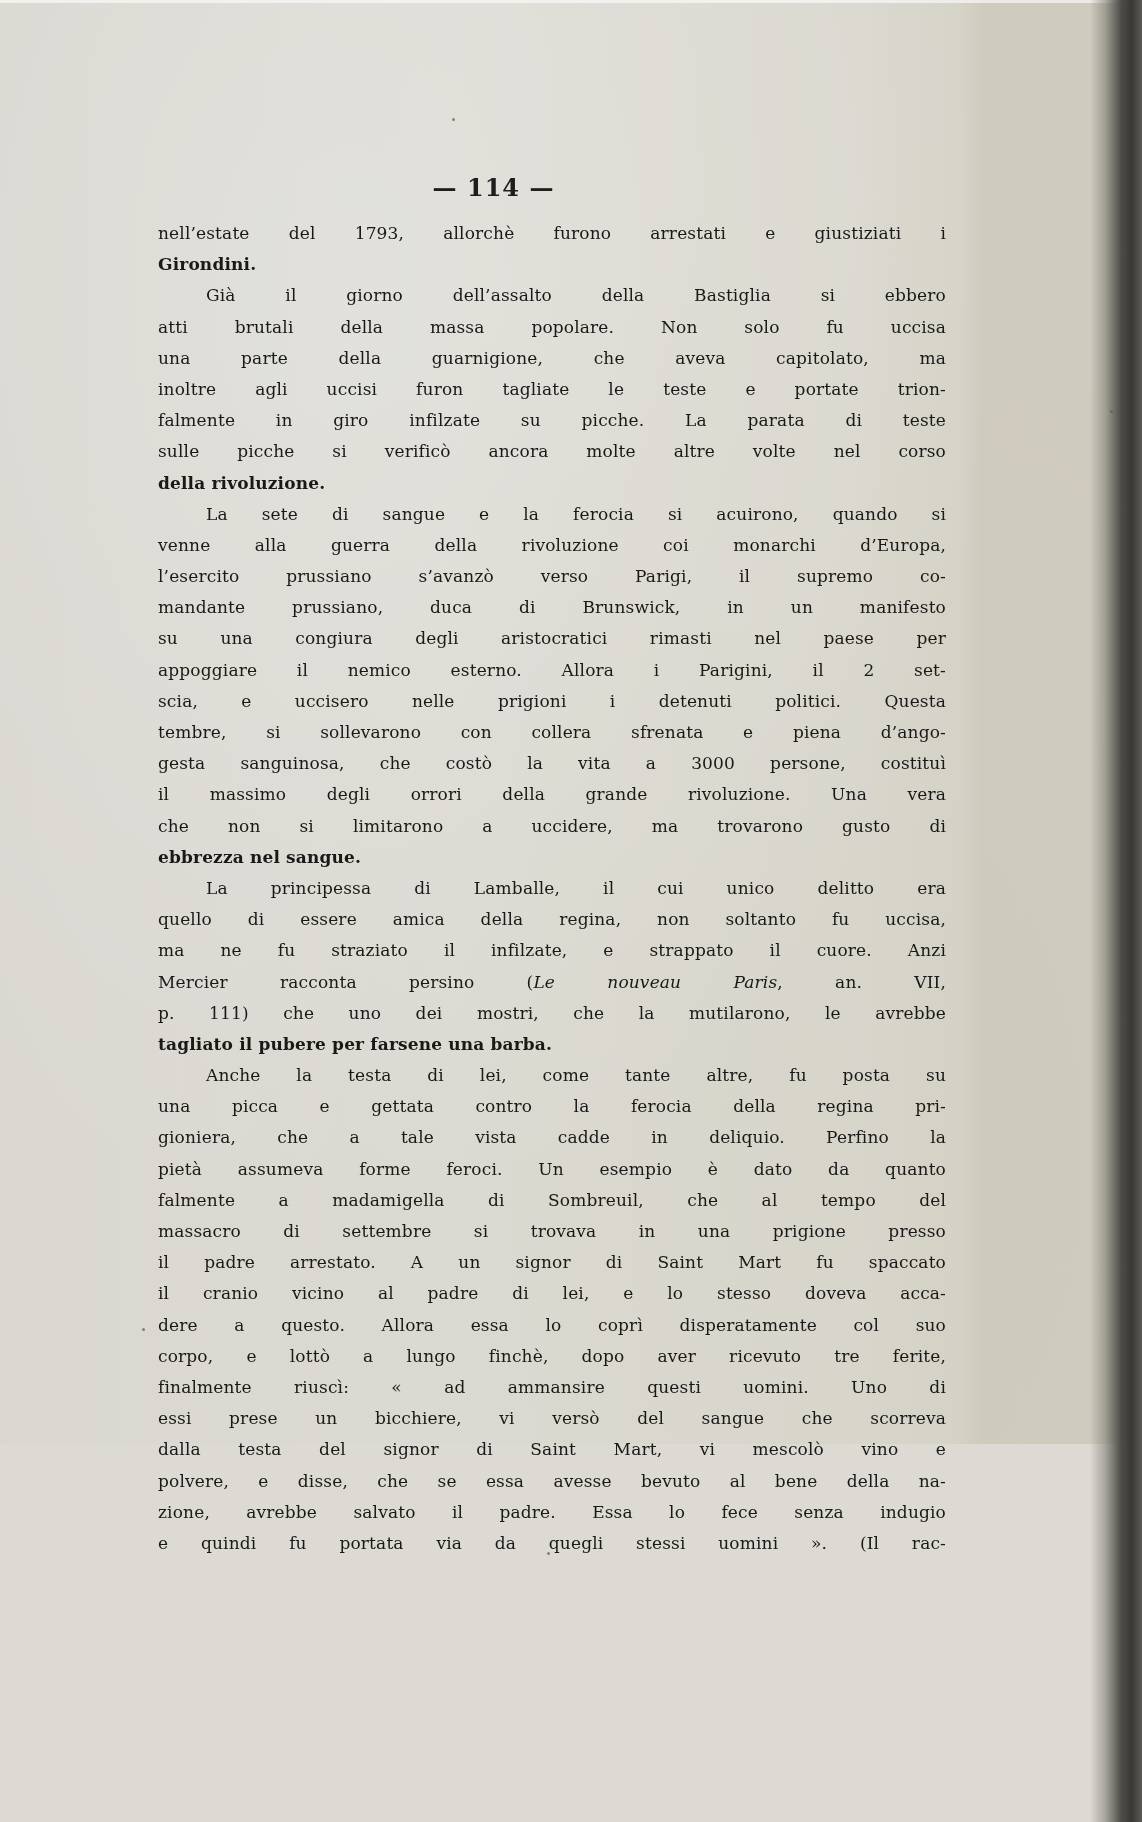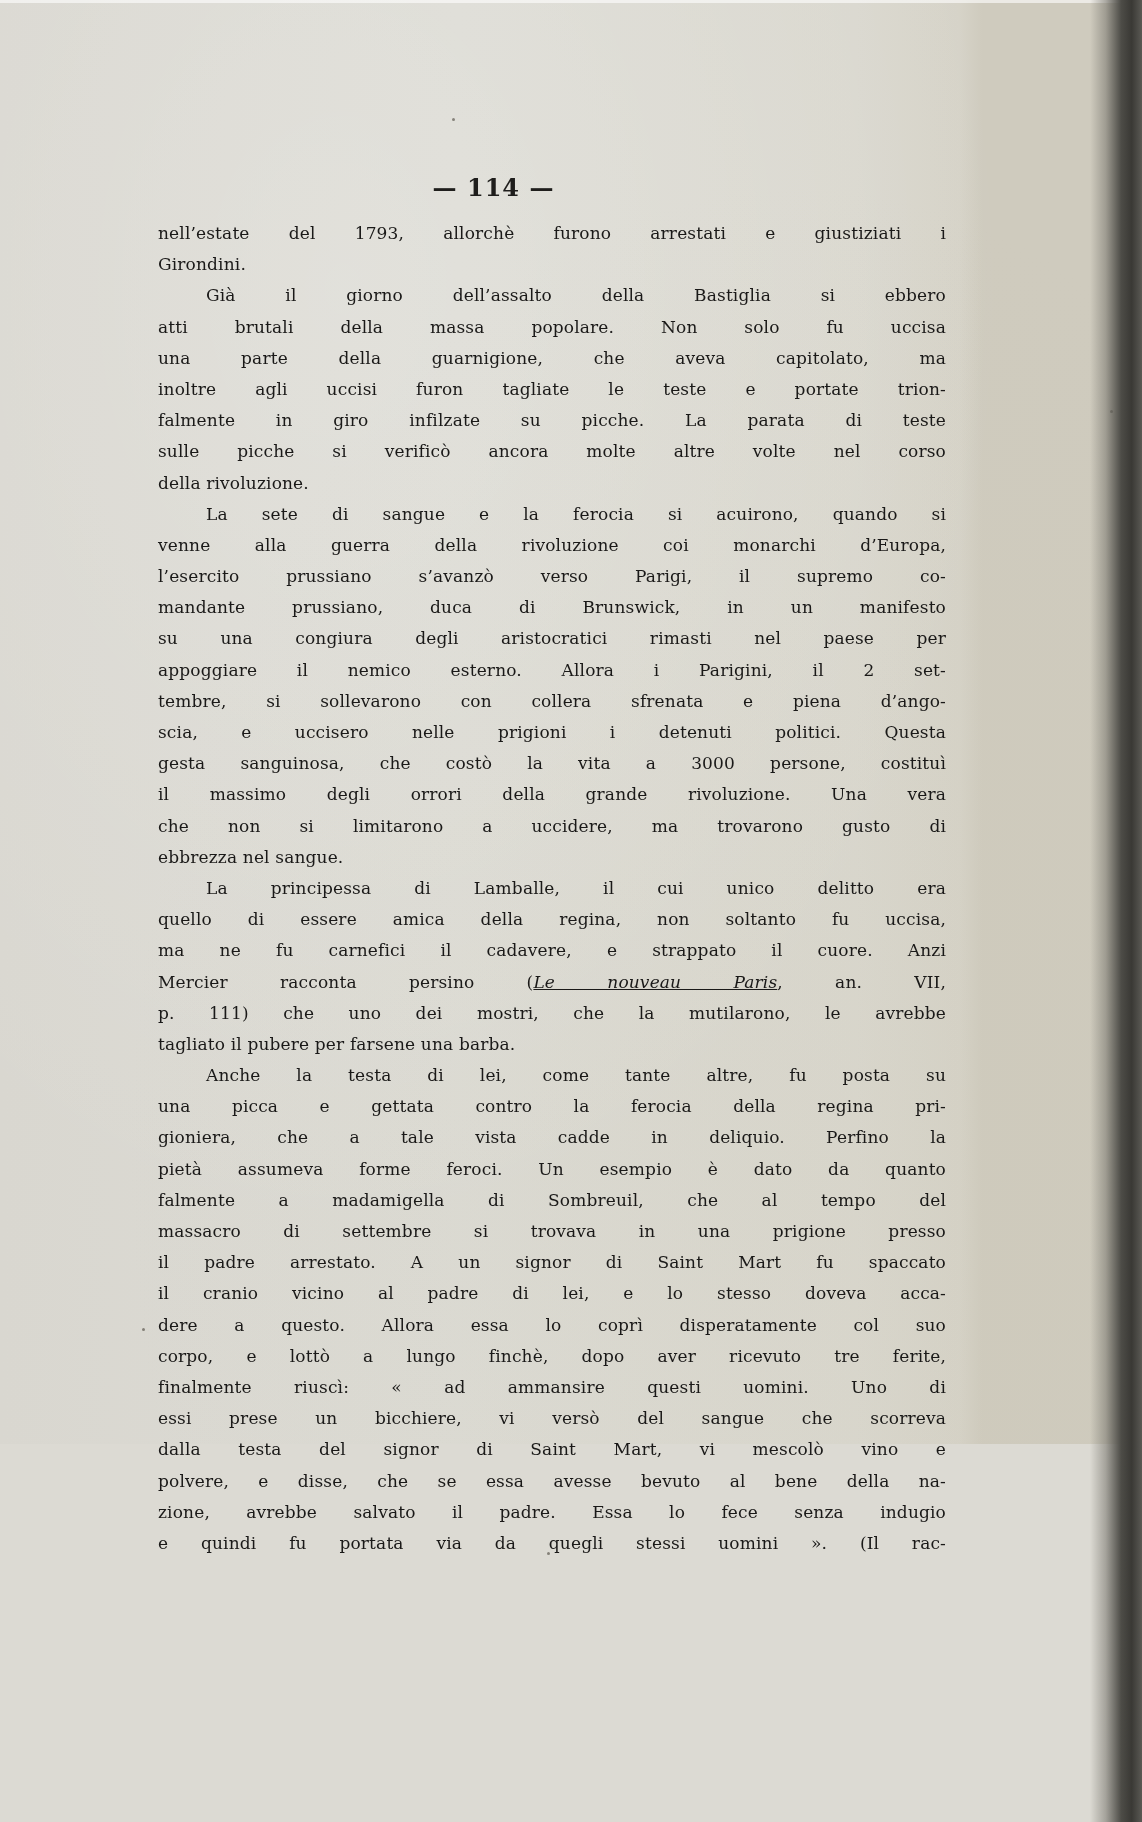--- a/index.html
+++ b/index.html
@@ -70,27 +70,27 @@
   }
   .line {
     display: block;
     height: 31.2px;
     white-space: nowrap;
     text-align: justify;
     text-align-last: justify;
   }
   .line.last {
     text-align-last: left;
+    font-weight: bold;
   }
   .line.indent {
     padding-left: 48px;
   }
   .italic {
     font-style: italic;
-    text-decoration: underline;
   }
   .speck {
     position: absolute;
     width: 3px; height: 3px;
     border-radius: 50%;
     background: rgba(60,55,45,0.55);
   }
 </style>
 </head>
 <body>
@@ -109,29 +109,29 @@
       <span class="line">inoltre agli uccisi furon tagliate le teste e portate trion-</span>
       <span class="line">falmente in giro infilzate su picche. La parata di teste</span>
       <span class="line">sulle picche si verificò ancora molte altre volte nel corso</span>
       <span class="line last">della rivoluzione.</span>
       <span class="line indent">La sete di sangue e la ferocia si acuirono, quando si</span>
       <span class="line">venne alla guerra della rivoluzione coi monarchi d’Europa,</span>
       <span class="line">l’esercito prussiano s’avanzò verso Parigi, il supremo co-</span>
       <span class="line">mandante prussiano, duca di Brunswick, in un manifesto</span>
       <span class="line">su una congiura degli aristocratici rimasti nel paese per</span>
       <span class="line">appoggiare il nemico esterno. Allora i Parigini, il 2 set-</span>
+      <span class="line">scia, e uccisero nelle prigioni i detenuti politici. Questa</span>
       <span class="line">tembre, si sollevarono con collera sfrenata e piena d’ango-</span>
-      <span class="line">scia, e uccisero nelle prigioni i detenuti politici. Questa</span>
       <span class="line">gesta sanguinosa, che costò la vita a 3000 persone, costituì</span>
       <span class="line">il massimo degli orrori della grande rivoluzione. Una vera</span>
       <span class="line">che non si limitarono a uccidere, ma trovarono gusto di</span>
       <span class="line last">ebbrezza nel sangue.</span>
       <span class="line indent">La principessa di Lamballe, il cui unico delitto era</span>
       <span class="line">quello di essere amica della regina, non soltanto fu uccisa,</span>
-      <span class="line">ma ne fu carnefici il cadavere, e strappato il cuore. Anzi</span>
+      <span class="line">ma ne fu straziato il infilzate, e strappato il cuore. Anzi</span>
       <span class="line"><span>Mercier racconta persino (</span><span class="italic">Le nouveau Paris</span><span>, an. VII,</span></span>
       <span class="line">p. 111) che uno dei mostri, che la mutilarono, le avrebbe</span>
       <span class="line last">tagliato il pubere per farsene una barba.</span>
       <span class="line indent">Anche la testa di lei, come tante altre, fu posta su</span>
       <span class="line">una picca e gettata contro la ferocia della regina pri-</span>
       <span class="line">gioniera, che a tale vista cadde in deliquio. Perfino la</span>
       <span class="line">pietà assumeva forme feroci. Un esempio è dato da quanto</span>
       <span class="line">falmente a madamigella di Sombreuil, che al tempo del</span>
       <span class="line">massacro di settembre si trovava in una prigione presso</span>
       <span class="line">il padre arrestato. A un signor di Saint Mart fu spaccato</span>

